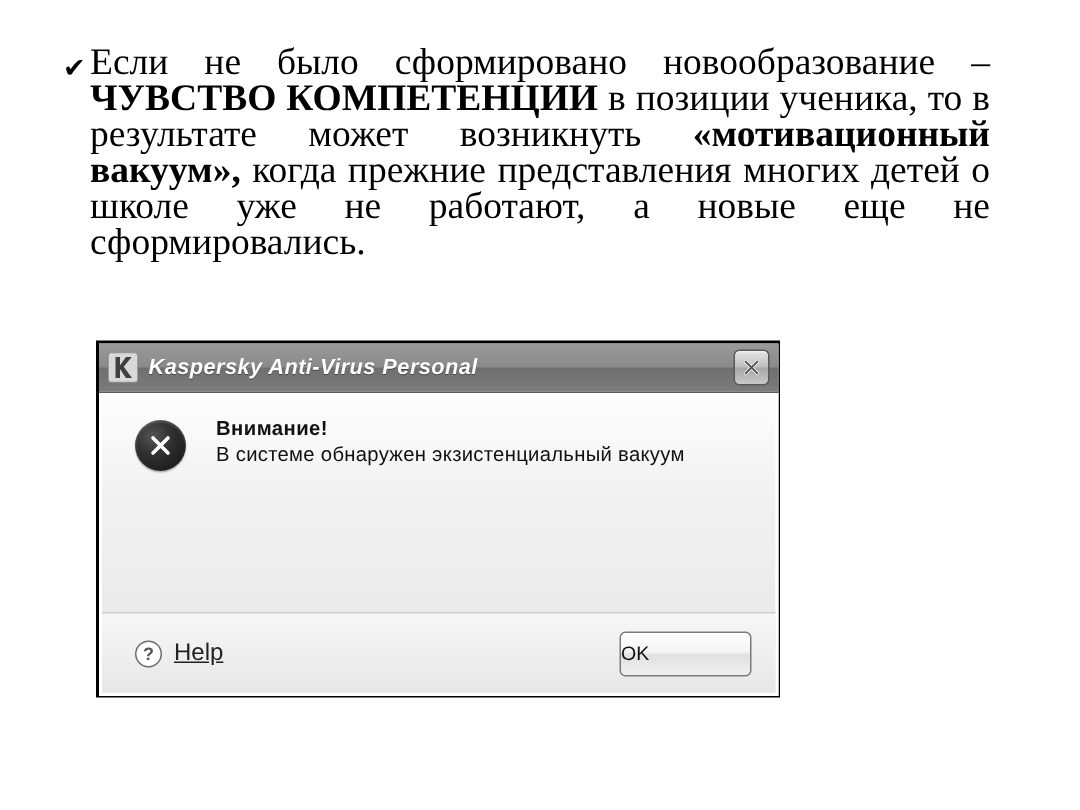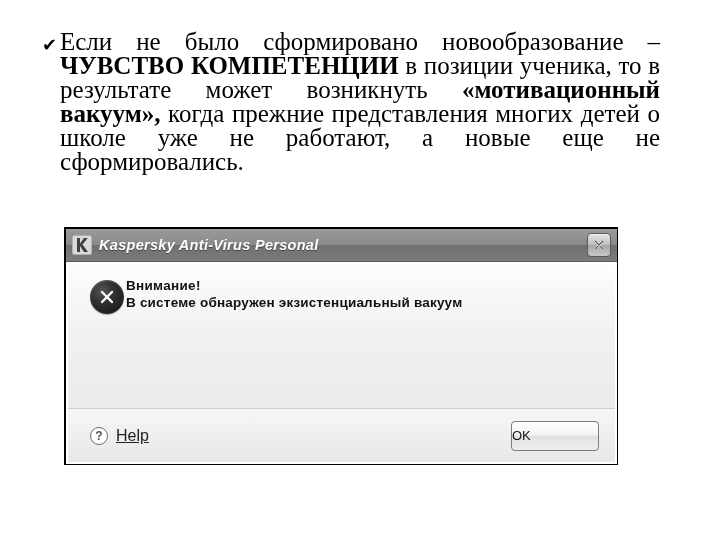--- a/index.html
+++ b/index.html
@@ -33,21 +33,21 @@
     line-height: 24px;
     color: #000;
     text-align: justify;
   }
   .para .bold { font-weight: 700; }
 
   
   .dialog-wrap {
     position: absolute;
     left: 64px; top: 227px;
-    width: 554px; height: 238px; border-radius: 17px;
+    width: 456px; height: 238px; border-radius: 17px;
   }
   .dialog-outer {
     width: 100%; height: 100%;
     border: 1px solid #000;
     border-top: 2px solid #000;
     border-left: 2px solid #000;
     background: #fff;
     position: relative;
   }
   .titlebar {
@@ -97,31 +97,31 @@
   .alert-icon {
     width: 34px; height: 34px;
     border-radius: 50%;
     background: radial-gradient(circle at 35% 32%, #555 0%, #333 35%, #111 100%);
     display: flex; align-items: center; justify-content: center;
     flex: 0 0 auto;
     margin-top: 2px;
     box-shadow: 0 1px 1px rgba(0,0,0,.3), inset 0 1px 2px rgba(255,255,255,.25);
   }
   .alert-icon svg { width: 16px; height: 16px; }
-  .msg-col { margin-left: 2px; }
+  .msg-col { margin-left: 20px; }
   .msg-title {
     font-size: 13.5px;
     font-weight: 700;
     color: #111;
     letter-spacing: .3px;
     margin-bottom: 2px;
   }
   .msg-text {
     font-size: 13.5px;
-    font-weight: 700;
+    font-weight: 400;
     color: #111;
     letter-spacing: .2px;
     margin-bottom: 8px;
   }
   .msg-detail {
     font-size: 11.5px;
     color: #6b6b6b;
     letter-spacing: .3px;
     line-height: 16px;
     font-weight: 400;

